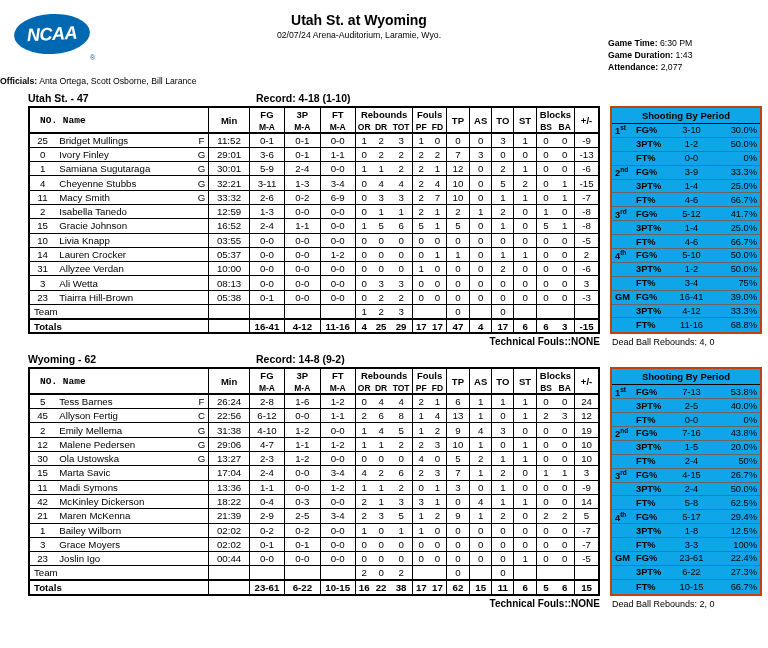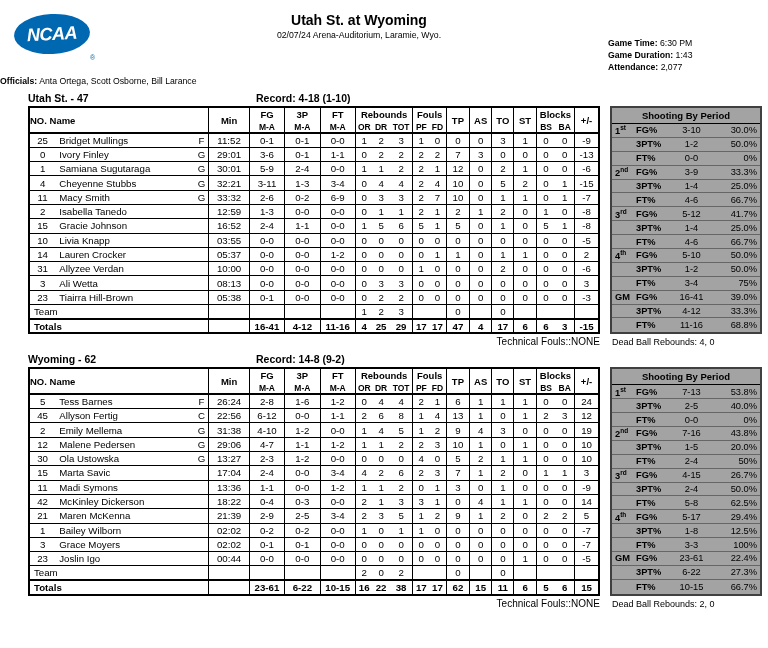--- a/index.html
+++ b/index.html
@@ -28,34 +28,34 @@
   .team-body{display:flex;padding-left:28px;gap:10px;}
   .table-col{width:572px;}
 
   table.box{width:572px;border-collapse:collapse;table-layout:fixed;border:2px solid #000;}
   th,td{padding:0 2px;text-align:center;overflow:hidden;white-space:nowrap;}
   thead{border-bottom:2px solid #000;}
   thead .h1 th{font-size:9.5px;height:14px;}
   thead .h2 th{font-size:8.5px;height:12px;}
   tbody td{height:14.3px;font-size:9.7px;border-bottom:1px solid #000;}
   .bl{border-left:1px solid #000;}
-  .th-noname{text-align:left;padding-left:0;font-size:10px;}
+  .th-noname{text-align:left;padding-left:10px;font-size:10px;font-family:Liberation Mono, monospace;}
   td.c1,td.label-cell{text-align:left;padding-left:4px;}
   .totals-row td{font-weight:bold;border-top:2px solid #000;}
-  .tech{width:572px;text-align:right;font-weight:normal;font-size:10px;margin-top:2px;}
+  .tech{width:572px;text-align:right;font-weight:bold;font-size:10px;margin-top:2px;}
 
   col.w0{width:26px}col.w1{width:138px}col.w2{width:14px}col.w3{width:40px}
   col.w4{width:35px}col.w5{width:35px}col.w6{width:35px}col.w7{width:17px}
   col.w8{width:17px}col.w9{width:23px}col.w10{width:16px}col.w11{width:17px}
   col.w12{width:23px}col.w13{width:22px}col.w14{width:22px}col.w15{width:22px}
   col.w16{width:19px}col.w17{width:19px}col.w18{width:24px}
 
   
   .sb-col{width:152px;}
-  .sb-box{border:2px solid #404040;background:#a3a3a3;}
+  .sb-box{border:2px solid #c2410c;background:#0ea5e9;}
   .sb-title{font-weight:bold;text-align:center;font-size:9.5px;padding:2px 0;border-bottom:1px solid #000;}
   .sb-row{display:flex;align-items:center;padding:0 3px;height:13.9px;border-bottom:1px solid #666;font-size:9.3px;}
   .sb-row:last-child{border-bottom:none;}
   .sb-period{width:21px;font-weight:bold;}
   .sb-period sup{font-size:6.5px;}
   .sb-stat{width:34px;font-weight:bold;}
   .sb-frac{flex:1;text-align:center;}
   .sb-pct{width:44px;text-align:right;}
   .dead{font-size:9px;margin-top:3px;padding-left:2px;}
 </style>

